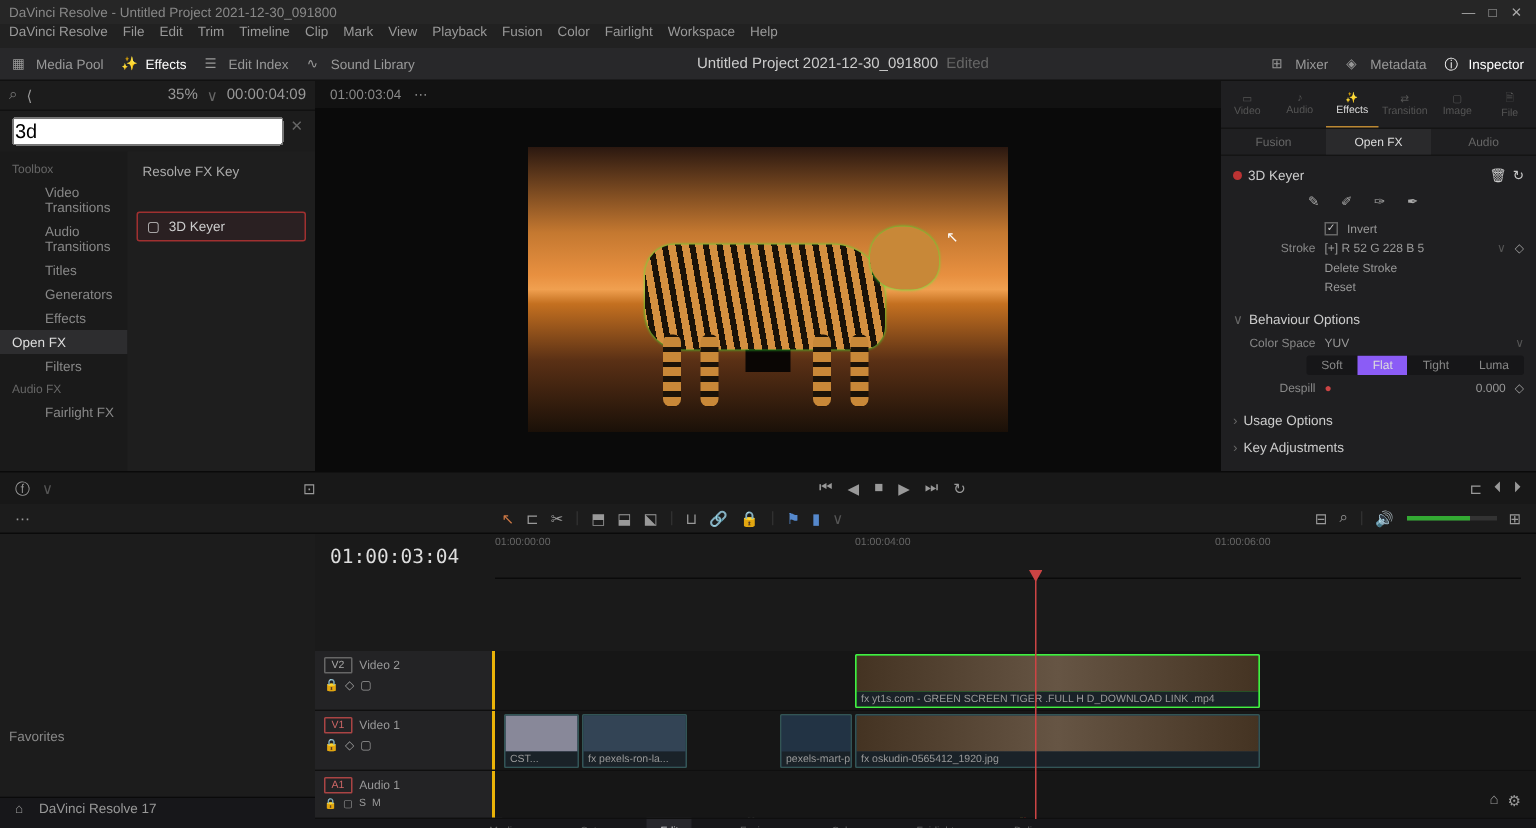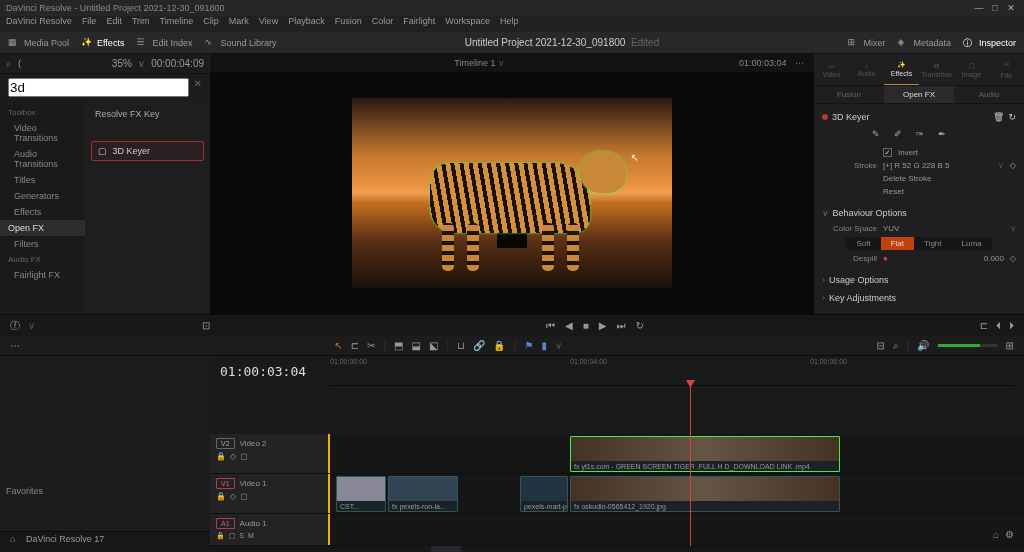--- a/index.html
+++ b/index.html
@@ -15,21 +15,21 @@
 .tool-icon{width:12px;height:12px;display:inline-block}
 .toolbar-center{flex:1;text-align:center;color:#ccc;font-size:10px}
 .toolbar-right{display:flex;gap:12px}
 .main{display:flex;height:260px}
 .left-panel{width:210px;background:#1c1c1c;display:flex;flex-direction:column}
 .search-row{height:20px;display:flex;align-items:center;padding:0 6px;gap:6px;border-bottom:1px solid #111}
 .fx-columns{display:flex;flex:1}
 .fx-cats{width:85px;background:#1a1a1a;padding:4px 0;font-size:9px}
 .fx-cat{padding:3px 8px;color:#888;cursor:pointer}
 .fx-cat.header{color:#666;font-size:8px}
-.fx-cat.sub{padding-left:14px}
+.fx-cat.sub{padding-left:30px}
 .fx-cat.active{background:#2d2d2f;color:#ddd}
 .fx-list{flex:1;background:#1e1e1e;padding:6px}
 .fx-list-header{font-size:9px;color:#aaa;padding:2px 4px;margin-bottom:20px}
 .fx-item{border:1px solid #a03030;background:#2a2022;padding:4px 6px;font-size:9px;color:#ccc;display:flex;align-items:center;gap:6px;border-radius:2px}
 .viewer{flex:1;background:#121212;display:flex;flex-direction:column}
 .viewer-header{height:18px;display:flex;align-items:center;padding:0 10px;font-size:9px;color:#888}
 .viewer-header .center{flex:1;text-align:center}
 .viewer-header .right{text-align:right}
 .viewer-canvas{flex:1;display:flex;align-items:center;justify-content:center;background:#0a0a0a;position:relative}
 .preview{width:320px;height:190px;background:linear-gradient(180deg,#2b1810 0%,#c47830 30%,#e89040 45%,#f0a050 50%,#c47020 55%,#5a3015 75%,#1a1008 100%);position:relative;overflow:hidden}
@@ -50,21 +50,21 @@
 .insp-section-header{color:#ccc;padding:4px 0;display:flex;align-items:center;gap:4px}
 .red-dot{width:6px;height:6px;background:#b33;border-radius:50%;display:inline-block}
 .insp-row{display:flex;align-items:center;padding:2px 0;gap:6px;color:#999;font-size:8px}
 .insp-row .label{width:55px;text-align:right;color:#888}
 .insp-row .value{flex:1}
 .insp-icons{display:flex;gap:8px;padding:3px 0;justify-content:flex-start;padding-left:50px}
 .insp-icons span{width:14px;height:14px;color:#aaa}
 .checkbox{width:9px;height:9px;border:1px solid #666;display:inline-block;text-align:center;line-height:7px;font-size:7px;color:#ccc}
 .seg-btns{display:flex;background:#161618;border-radius:2px;overflow:hidden}
 .seg-btn{padding:2px 10px;font-size:8px;color:#888;cursor:pointer}
-.seg-btn.active{background:#c2410c;color:#ddd}
+.seg-btn.active{background:#8b5cf6;color:#ddd}
 .transport{height:22px;background:#181818;display:flex;align-items:center;padding:0 10px;gap:8px;border-top:1px solid #0a0a0a}
 .transport .center{flex:1;display:flex;justify-content:center;gap:10px}
 .transport .right{display:flex;gap:8px}
 .tbar2{height:20px;background:#1c1c1c;display:flex;align-items:center;padding:0 10px;gap:8px;border-bottom:1px solid #0a0a0a}
 .tbar2 .sp{flex:1}
 .tbar2 .right{display:flex;gap:8px;align-items:center}
 .vol-slider{width:60px;height:3px;background:#333;position:relative}
 .vol-slider::after{content:'';position:absolute;left:0;width:70%;height:100%;background:#3a3}
 .timeline-area{display:flex;height:175px;background:#1a1a1a}
 .tl-left{width:210px;background:#1c1c1c}
@@ -191,21 +191,20 @@
           <span>▢</span>
           <span>3D Keyer</span>
         </div>
       </div>
     </div>
   </div>
 
   <div class="viewer">
     <div class="viewer-header">
       <span></span>
-      <div class="center"><span>Timeline 1</span> <span style="color:#555">∨</span></div>
       <div class="right"><span>01:00:03:04</span> <span style="margin-left:6px">⋯</span></div>
     </div>
     <div class="viewer-canvas">
       <div class="preview">
         <div class="silhouette"></div>
         <div class="tiger">
           <div class="tiger-body"></div>
           <div class="tiger-head"></div>
           <div class="tiger-leg" style="left:30px"></div>
           <div class="tiger-leg" style="left:55px"></div>
@@ -284,21 +283,21 @@
         </div>
       <div class="insp-section-header" style="margin-top:6px">
           <span style="color:#666">∨</span> 
           <span>Behaviour Options</span>
         </div>
       <div class="insp-row">
           <span class="label">Color Space</span>
           <span class="value">YUV</span>
           <span style="color:#555">∨</span>
         </div>
-      <div class="insp-row" style="justify-content:center">
+      <div class="insp-row" style="justify-content:flex-end">
         <div class="seg-btns">
           <div class="seg-btn">Soft</div>
           <div class="seg-btn active">Flat</div>
           <div class="seg-btn">Tight</div>
           <div class="seg-btn">Luma</div>
         </div>
       </div>
       <div class="insp-row">
           <span class="label">Despill</span>
           <span style="color:#c44">●</span>

